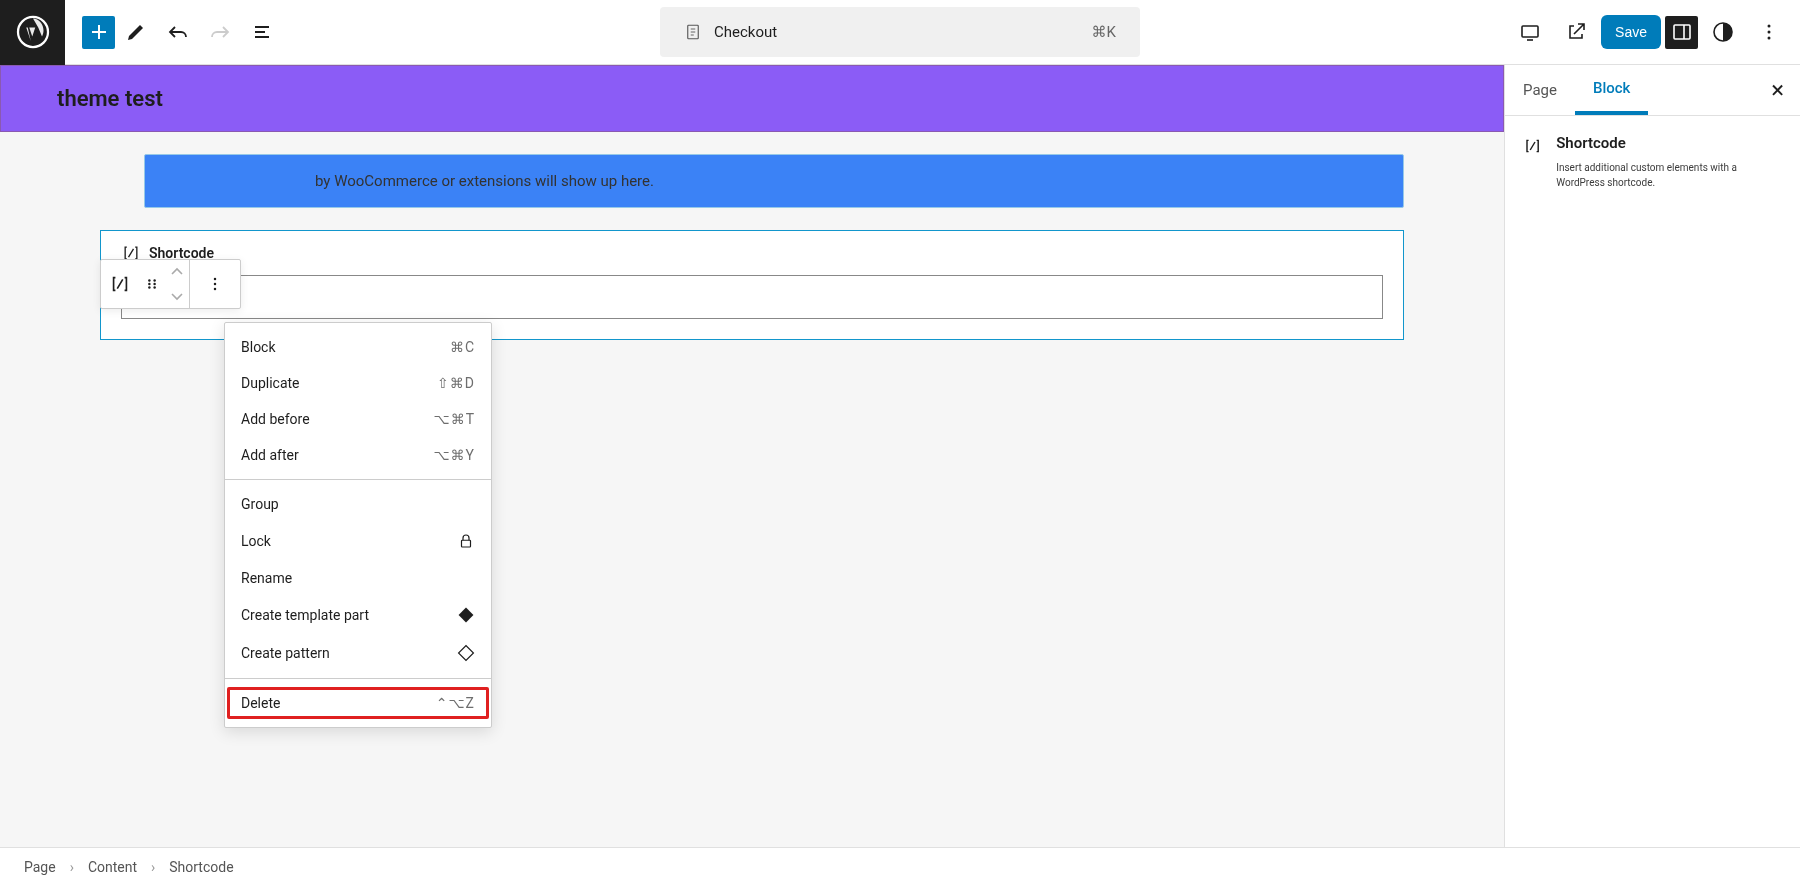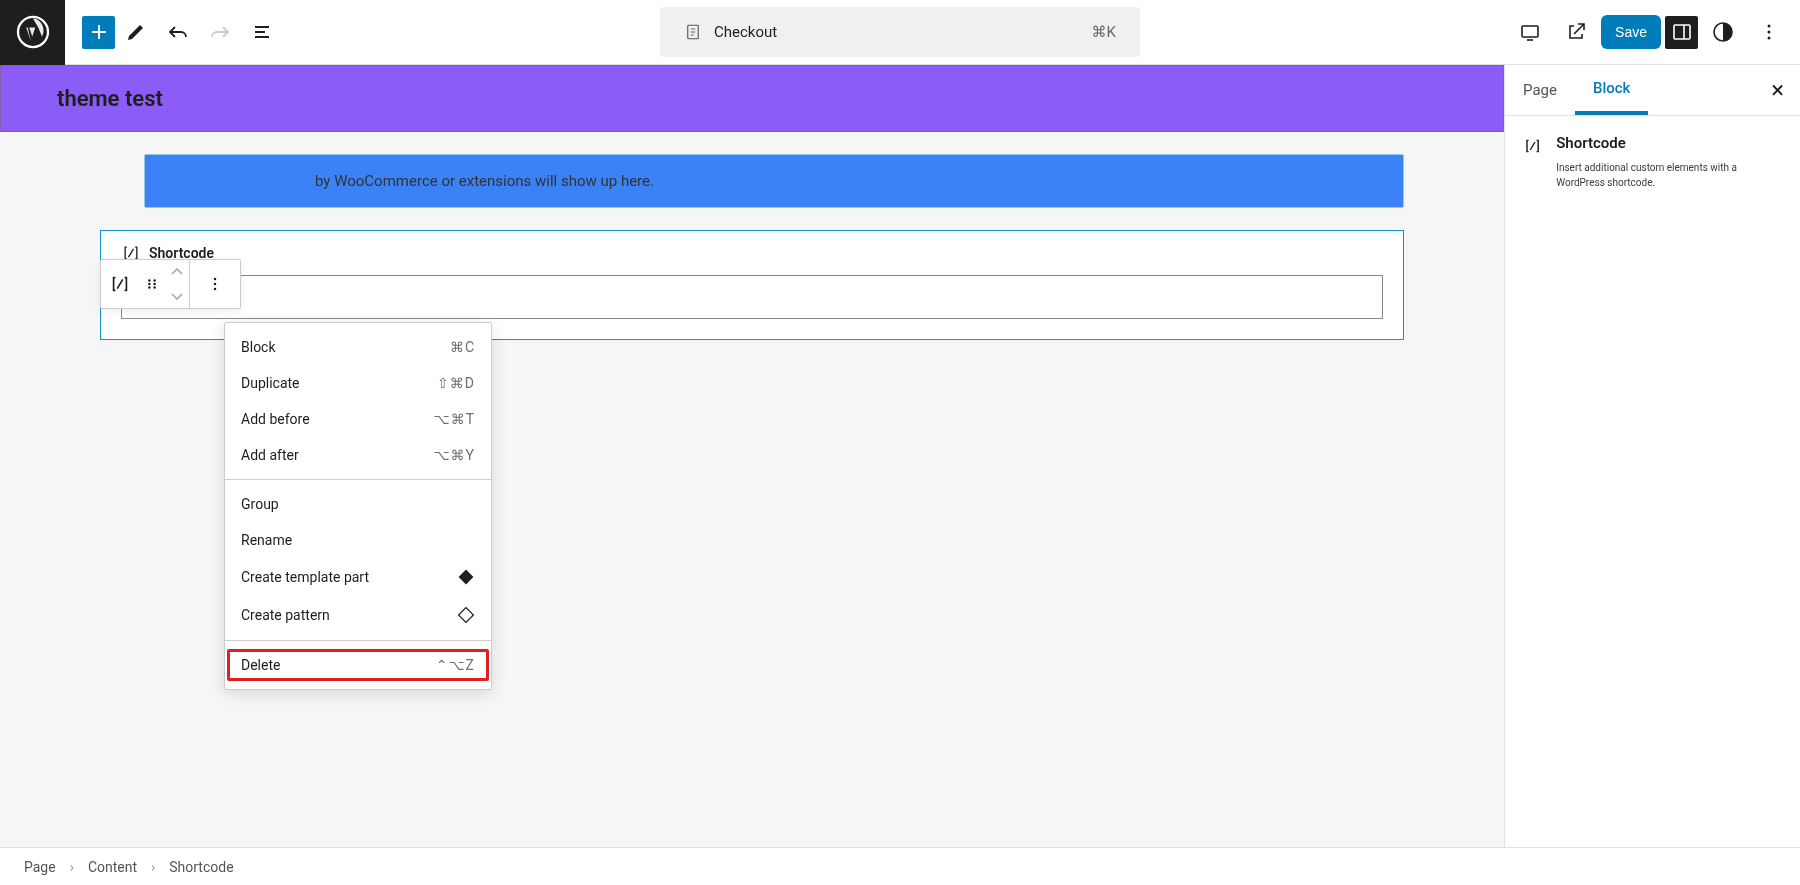--- a/index.html
+++ b/index.html
@@ -213,20 +213,27 @@
             <span>Add after</span>
             <span class="menu-shortcut">⌥⌘Y</span>
           </div>
       </div>
       <div class="menu-section">
         <div class="menu-item">
             <span>Group</span>
             <span></span>
           </div>
         <div class="menu-item">
+            <span>Lock</span>
+            <svg width="18" height="18" viewBox="0 0 24 24">
+              <rect x="6" y="11" width="12" height="9" rx="1" fill="none" stroke="#1e1e1e" stroke-width="1.6"></rect>
+              <path d="M8 11V8a4 4 0 018 0v3" fill="none" stroke="#1e1e1e" stroke-width="1.6"></path>
+            </svg>
+          </div>
+        <div class="menu-item">
             <span>Rename</span>
             <span></span>
           </div>
         <div class="menu-item">
             <span>Create template part</span>
             <svg width="18" height="18" viewBox="0 0 24 24">
               <rect x="5" y="5" width="14" height="14" transform="rotate(45 12 12)" fill="#1e1e1e"></rect>
             </svg>
           </div>
         <div class="menu-item">

